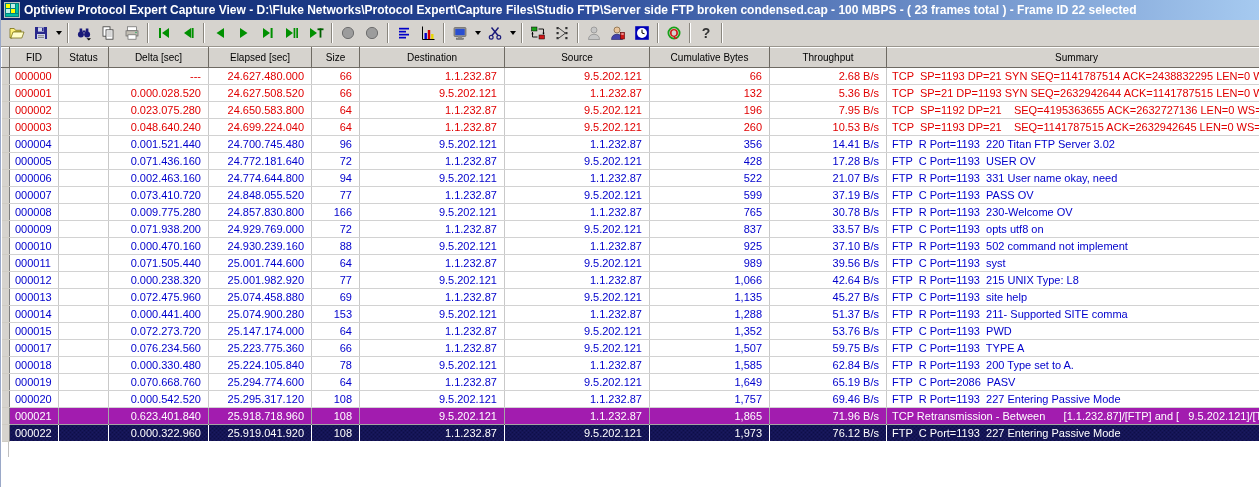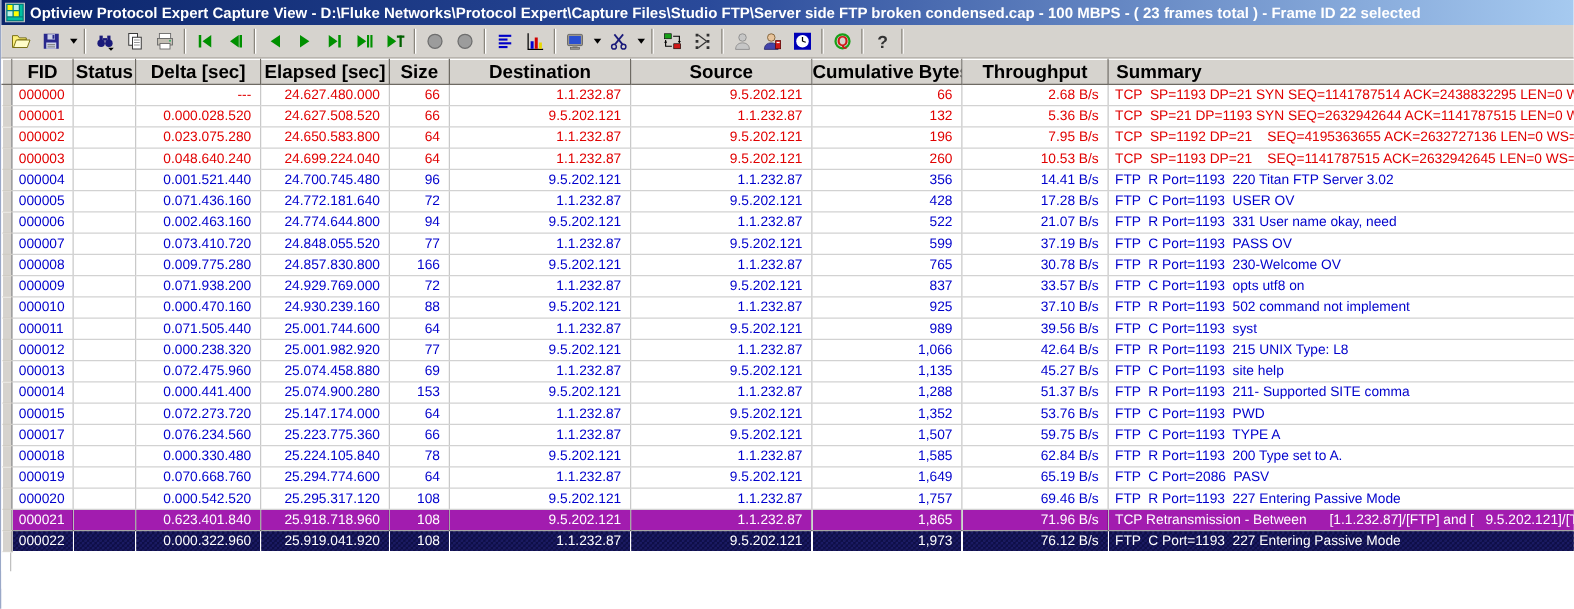--- a/index.html
+++ b/index.html
@@ -15,25 +15,25 @@
   
   .toolbar { height:27px; background:#d6d3ce; border-bottom:1px solid #9a968e; display:flex; align-items:center; padding-left:4px; }
   .tb-btn { width:24px; height:22px; display:flex; align-items:center; justify-content:center; cursor:default; }
   .tb-drop { width:11px; height:22px; display:flex; align-items:center; justify-content:center; }
   .tb-drop .tri { width:0; height:0; border-left:3px solid transparent; border-right:3px solid transparent; border-top:4px solid #000; }
   .tb-sep { width:2px; height:20px; border-left:1px solid #8a867e; border-right:1px solid #ffffff; margin:0 3px; }
   .tb-btn svg { width:16px; height:16px; }
 
   
   table.grid { border-collapse:collapse; table-layout:fixed; width:1259px; background:#fff; }
-  .grid th { height:20px; background:#d6d3ce; font-weight:bold; font-size:15px; color:#000;
+  .grid th { height:20px; background:#d6d3ce; font-weight:normal; font-size:10px; color:#000;
     border-top:1px solid #ffffff; border-left:1px solid #ffffff;
     border-right:1px solid #6e6a63; border-bottom:1px solid #6e6a63;
     text-align:center; overflow:hidden; white-space:nowrap; }
-  .grid th.c9 { text-align:left; padding-left:6px; }
+  .grid th.c9 { text-align:center; padding-left:6px; }
   .grid td { height:17px; font-size:11px; line-height:16px; overflow:hidden; white-space:nowrap;
     border-right:1px solid #c9c9c9; border-bottom:1px solid #d2d2d2; }
   .grid td.margin-cell { background:#d6d3ce; border-right:1px solid #808080; border-bottom:1px solid #cfccc4; }
   .grid td.c0 { text-align:left; padding-left:5px; }
   .grid td.c2,.grid td.c3,.grid td.c4,.grid td.c5,.grid td.c6,.grid td.c7,.grid td.c8 { text-align:right; padding-right:7px; }
   .grid td.c9 { text-align:left; padding-left:5px; white-space:pre; }
   tr.red td { color:#e00000; }
   tr.blue td { color:#0000cc; }
   tr.selected td { background:#a21caf; color:#fff; border-right:1px solid rgba(0,0,0,.35); border-bottom:1px solid rgba(0,0,0,.35); }
   tr.current td { background-color:#0e0e47; color:#fff;

